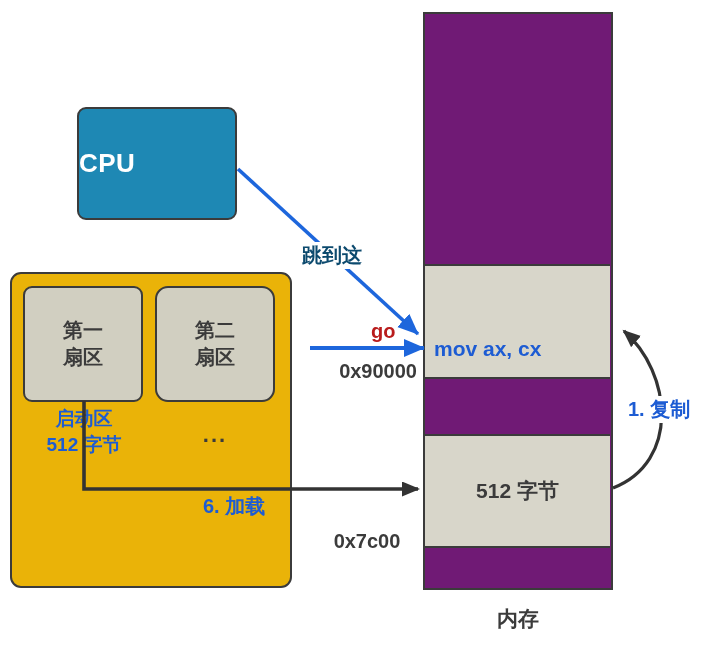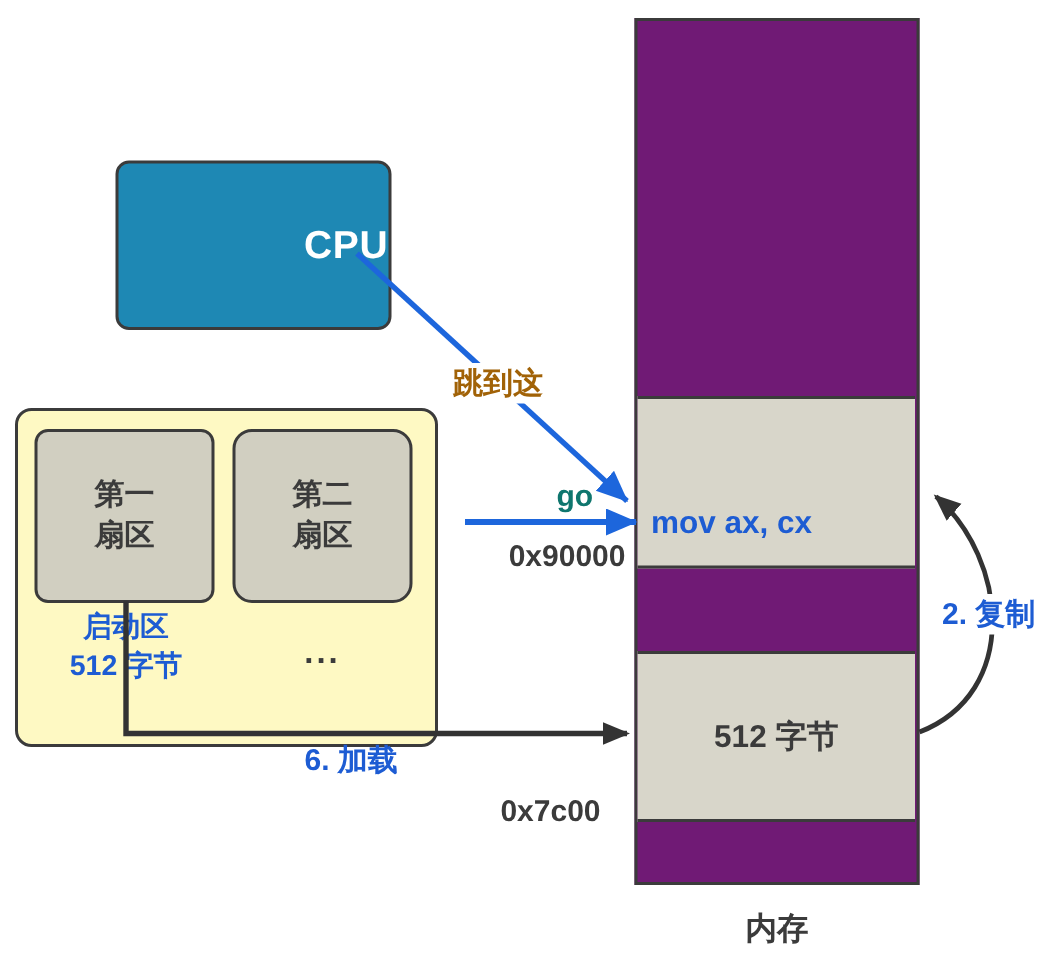--- a/index.html
+++ b/index.html
@@ -5,29 +5,29 @@
   html,body{margin:0;padding:0;background:#ffffff;}
   #canvas{
     position:relative;width:707px;height:650px;background:#ffffff;overflow:hidden;
     font-family:"Liberation Sans","DejaVu Sans",sans-serif;font-weight:bold;color:#3b3b3b;
   }
   .abs{position:absolute;}
   .preline{white-space:pre-line;}
 
   
   .cpu-box{
-    left:77px;top:107px;width:184px;height:113px;background:#1e88b4;
+    left:77px;top:107px;width:160px;height:113px;background:#1e88b4;
     border:2.5px solid #3b3b3b;border-radius:9px;box-sizing:border-box;
-    display:flex;align-items:center;justify-content:flex-end;z-index:1;
+    display:flex;align-items:center;justify-content:flex-start;z-index:1;
   }
   .cpu-box .lbl{color:#ffffff;font-size:26px;letter-spacing:.5px;}
 
   
   .disk-box{
-    left:10px;top:272px;width:282px;height:226px;background:#fef9c3;
+    left:10px;top:272px;width:282px;height:316px;background:#eab308;
     border:2.5px solid #3b3b3b;border-radius:11px;box-sizing:border-box;z-index:1;
   }
   .sector{
     position:absolute;width:120px;height:116px;background:#d1cfc1;
     border:2.5px solid #3b3b3b;border-radius:9px;box-sizing:border-box;
     display:flex;align-items:center;justify-content:center;
     text-align:center;font-size:20px;line-height:1.35;
   }
   .sector-1{left:11px;top:12px;}
   .sector-2{left:143px;top:12px;border-radius:13px;}
@@ -48,22 +48,22 @@
   }
   .seg-instr{top:250px;height:115px;}
   .seg-instr .lbl{position:absolute;left:9px;bottom:16px;color:#1d5cd3;font-size:21px;}
   .seg-boot{top:420px;height:114px;display:flex;align-items:center;justify-content:center;}
   .seg-boot .lbl{font-size:21px;}
   .addr-high{left:317px;top:360px;width:100px;text-align:right;font-size:20px;z-index:10;}
   .addr-low{left:317px;top:530px;width:100px;text-align:center;font-size:20px;z-index:10;}
   .mem-caption{left:423px;top:605px;width:190px;text-align:center;font-size:21px;}
 
   
-  .jump-label{left:299px;top:242px;font-size:20px;color:#a16207;background:#ffffff;padding:0 3px;z-index:10;}
-  .go-label{left:371px;top:320px;font-size:20px;color:#0f766e;z-index:10;}
+  .jump-label{left:299px;top:242px;font-size:20px;color:#0c4a6e;background:#ffffff;padding:0 3px;z-index:10;}
+  .go-label{left:371px;top:320px;font-size:20px;color:#b91c1c;z-index:10;}
   .copy-label{left:626px;top:396px;font-size:20px;color:#1d5cd3;background:#ffffff;padding:0 2px;z-index:10;}
 
   
   .arrows-layer{position:absolute;left:0;top:0;width:707px;height:650px;z-index:5;pointer-events:none;}
 </style>
 </head>
 <body>
 
 <div id="canvas">
 
@@ -108,15 +108,15 @@
       </marker>
     </defs>
     <line x1="238" y1="169" x2="418" y2="334" stroke="#1d66dc" stroke-width="3.6" marker-end="url(#headBlue)"></line>
     <line x1="310" y1="348" x2="424" y2="348" stroke="#1d66dc" stroke-width="4" marker-end="url(#headBlue)"></line>
     <path d="M84,401 L84,489 L418,489" fill="none" stroke="#333333" stroke-width="3.6" marker-end="url(#headDark)"></path>
     <path d="M613,488 C680,462 672,373 624,331" fill="none" stroke="#333333" stroke-width="3.2" marker-end="url(#headDark)"></path>
   </svg>
 
   <div class="abs jump-label">跳到这</div>
   <div class="abs go-label">go</div>
-  <div class="abs copy-label">2. 复制</div>
+  <div class="abs copy-label">1. 复制</div>
 
 </div>
 
 </body></html>

